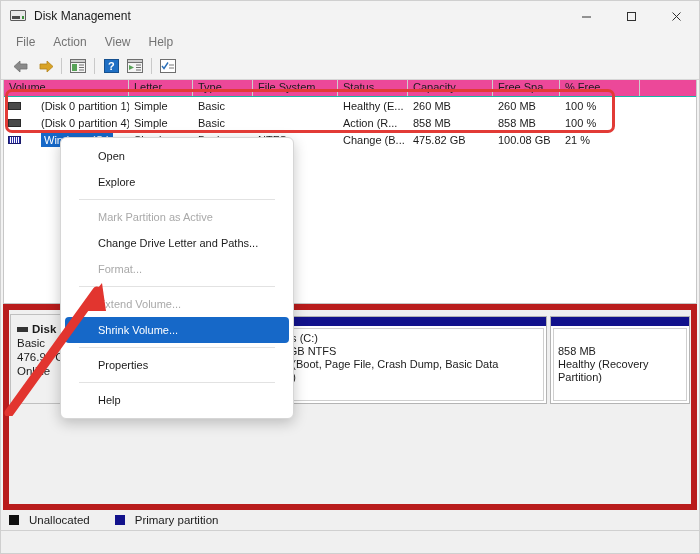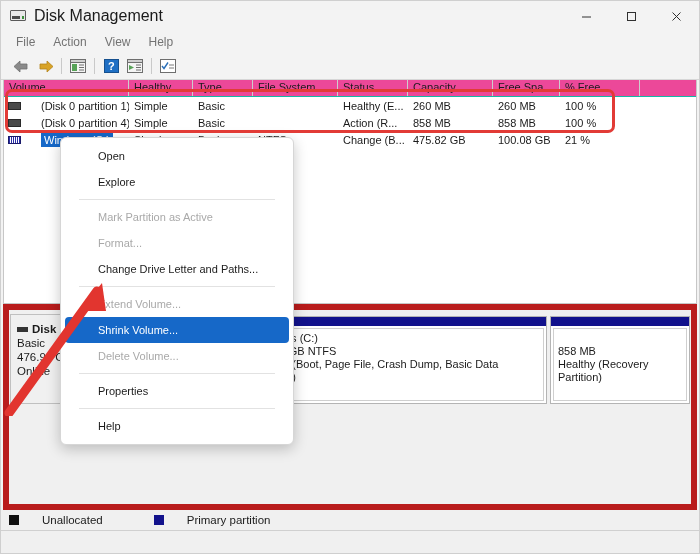--- a/index.html
+++ b/index.html
@@ -35,21 +35,21 @@
     position:absolute;left:0;top:2px;width:16px;height:11px;
     background:#e8e8e8;border:1px solid #5a5a5a;border-radius:1px;
     box-sizing:border-box;
   }
   .title-icon .disk-slot{
     position:absolute;left:2px;top:8px;width:8px;height:3px;background:#4a4a4a;
   }
   .title-icon .disk-led{
     position:absolute;left:12px;top:8px;width:2px;height:3px;background:#3a8f3a;
   }
-  .title-text{font-size:16px;color:#1b1b1b;}
+  .title-text{font-size:12px;color:#1b1b1b;}
   .win-controls{position:absolute;right:0;top:0;height:30px;display:flex;}
   .win-btn{
     width:45px;height:30px;display:flex;align-items:center;justify-content:center;
     font-size:11px;color:#303030;
   }
   .win-btn svg{display:block;}
 
   
   .menubar{
     height:22px;flex:0 0 22px;display:flex;align-items:center;
@@ -140,21 +140,21 @@
   }
   .part.hatched .pbody{
     background:repeating-linear-gradient(135deg,#ffffff 0 4px,#d8d8d8 4px 6px);
   }
   .p-efi{flex:0 0 125px;}
   .p-win{flex:0 0 303px;}
   .p-rec{flex:1 1 auto;}
 
   
   .legend{
-    flex:0 0 20px;display:flex;align-items:center;gap:23px;
+    flex:0 0 20px;display:flex;align-items:center;gap:10px;
     padding-left:8px;background:#f0f0f0;font-size:11.5px;
   }
   .sw{width:10px;height:10px;display:inline-block;}
   .sw.unalloc{background:#111111;}
   .sw.primary{background:#12128c;}
   .legend .gap{width:5px;}
   .statusbar{
     flex:0 0 22px;background:#f0f0f0;border-top:1px solid #d0d0d0;
   }
 
@@ -267,21 +267,21 @@
         <path d="M2 7 L4 9.5 L8 3.5" fill="none" stroke="#2a6fb8" stroke-width="1.4"></path>
         <line x1="9" y1="6" x2="14" y2="6" stroke="#7a7a7a"></line>
         <line x1="9" y1="9" x2="14" y2="9" stroke="#7a7a7a"></line>
       </svg>
     </div>
   </div>
 
   <div class="list-area">
     <div class="lv-header">
       <div class="lv-th" style="width:125px">Volume</div>
-      <div class="lv-th" style="width:64px">Healthy</div>
+      <div class="lv-th" style="width:64px">Letter</div>
       <div class="lv-th" style="width:60px">Type</div>
       <div class="lv-th" style="width:85px">File System</div>
       <div class="lv-th" style="width:70px">Status</div>
       <div class="lv-th" style="width:85px">Capacity</div>
       <div class="lv-th" style="width:67px">Free Spa</div>
       <div class="lv-th" style="width:80px">% Free</div>
       <div class="lv-th" style="flex:1 1 auto;border-right:none"></div>
     </div>
 
     <div class="lv-row">
@@ -373,26 +373,25 @@
     <span class="sw primary"></span>
     <span>Primary partition</span>
   </div>
   <div class="statusbar"></div>
 
   <div class="ctxmenu">
     <div class="ctx-item">Open</div>
     <div class="ctx-item">Explore</div>
     <div class="ctx-sep"></div>
     <div class="ctx-item disabled">Mark Partition as Active</div>
+    <div class="ctx-item">Change Drive Letter and Paths...</div>
     <div class="ctx-item disabled">Format...</div>
-    <div class="ctx-item">Change Drive Letter and Paths...</div>
     <div class="ctx-sep"></div>
     <div class="ctx-item disabled">Extend Volume...</div>
     <div class="ctx-item highlight">Shrink Volume...</div>
-    <div class="ctx-item disabled">Delete Volume...</div>
     <div class="ctx-sep"></div>
     <div class="ctx-item">Properties</div>
     <div class="ctx-sep"></div>
     <div class="ctx-item">Help</div>
   </div>
 
   <div class="annot-rect"></div>
   <svg class="annot-arrow" viewBox="0 0 140 145">
     <path d="M8 142 L96 20" stroke="#e2352f" stroke-width="9" stroke-linecap="round"></path>
     <path d="M101 12 L78 40 L105 40 Z" fill="#e2352f"></path>

